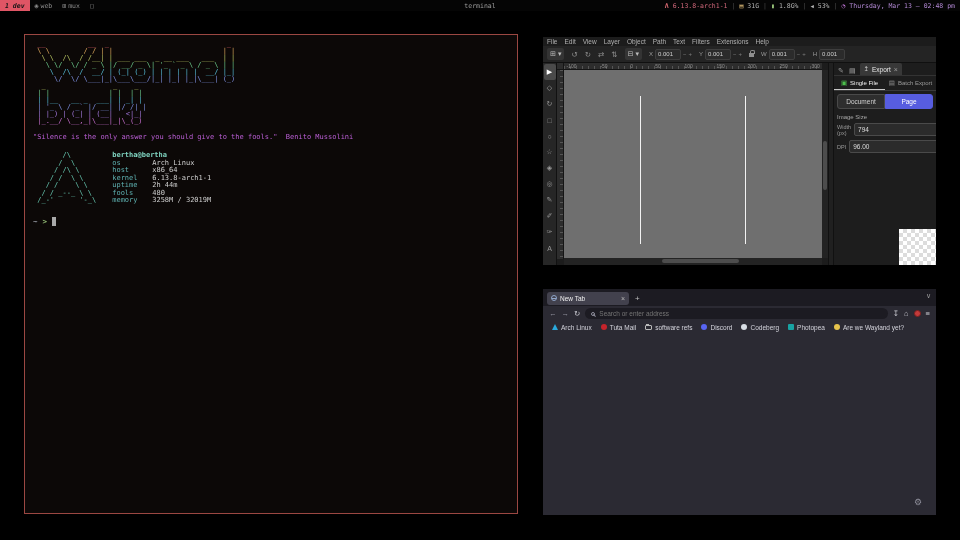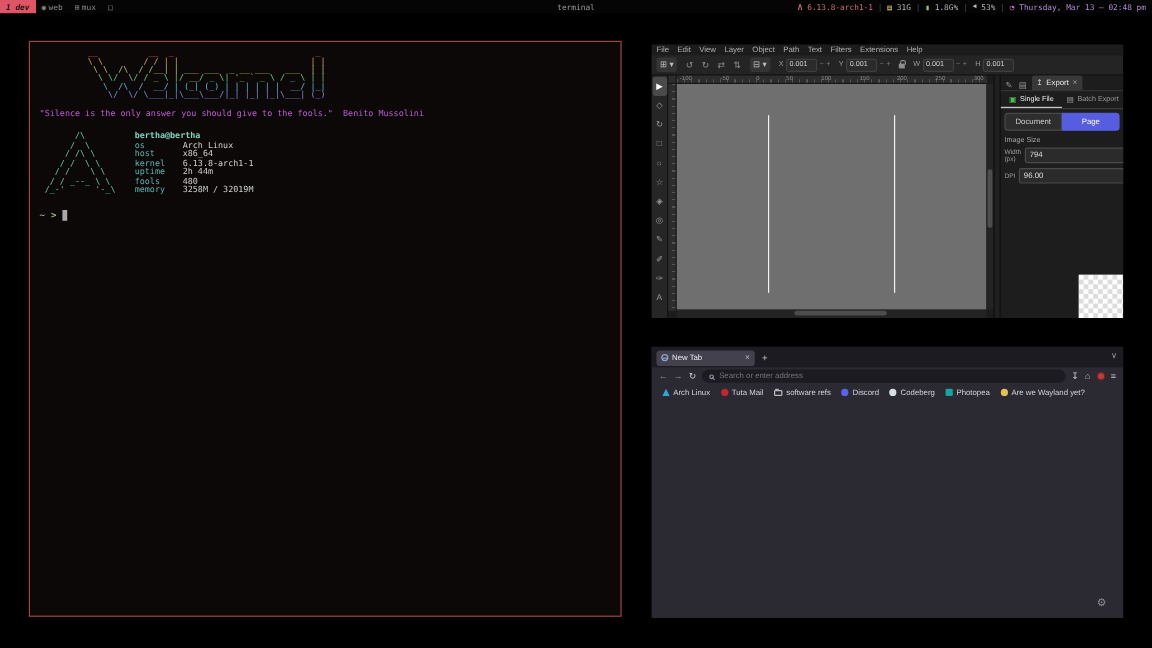--- a/index.html
+++ b/index.html
@@ -23,21 +23,21 @@
   .i-mem { color:#98c379; }
   .i-vol { color:#b8b8b8; font-size:5.5px; }
   .i-clock { color:#c678dd; }
   .t-dim { color:#b4b4b4; }
   .t-date { color:#b48ad6; }
 
   
   .term { position:absolute; left:24px; top:34px; width:494px; height:480px;
           background:#0c0807; border:1px solid #9b4742; padding:6px 8px;
           font-family:"DejaVu Sans Mono", monospace; }
-  .art { font-size:7px; line-height:7px; white-space:pre;margin-left:36px; }
+  .art { font-size:7px; line-height:7px; white-space:pre; }
   .art div { white-space:pre; }
   .al0{color:#e0606a}.al1{color:#daa55c}.al2{color:#b5c261}.al3{color:#6cc98b}
   .al4{color:#56bdd8}.al5{color:#7e8fe0}.al6{color:#a57ae0}.al7{color:#c86fd1}
   .quote { margin-top:8px; font-size:7px; line-height:8px; color:#bb5fd6; white-space:pre; }
   .fetch { margin-top:11px; display:flex; gap:16px; }
   .fetch-logo { font-size:7px; line-height:7.5px; color:#66c7b0; white-space:pre; }
   .fetch-info { font-size:7px; line-height:7.5px; }
   .fi-title { color:#7fd4c1; font-weight:bold; }
   .fi-row { display:flex; }
   .fi-label { color:#5fb3b3; width:40px; }
@@ -207,20 +207,21 @@
       <span class="i-vol">◀</span>
       <span class="t-dim">53%</span>
       <span class="st-sep">|</span>
       <span class="i-clock">◔</span>
       <span class="t-date">Thursday, Mar 13 — 02:48 pm</span>
     </div>
   </div>
 
   <div class="term">
     <pre class="art"><div class="al0"> __          __  _                            _ </div><div class="al1"> \ \        / / | |                          | |</div><div class="al2">  \ \  /\  / /__| | ___ ___  _ __ ___   ___  | |</div><div class="al3">   \ \/  \/ / _ \ |/ __/ _ \| '_ ` _ \ / _ \ | |</div><div class="al4">    \  /\  /  __/ | (_| (_) | | | | | |  __/ |_|</div><div class="al5">     \/  \/ \___|_|\___\___/|_| |_| |_|\___| (_)</div></pre>
+    <pre class="art"><div class="al2">  _                _    _ </div><div class="al3"> | |              | |  | |</div><div class="al4"> | |__   __ _  ___| | _| |</div><div class="al5"> | '_ \ / _` |/ __| |/ /| |</div><div class="al6"> | |_) | (_| | (__|   &lt;|_|</div><div class="al7"> |_.__/ \__,_|\___|_|\_(_)</div></pre>
     <div class="quote">"Silence is the only answer you should give to the fools."  Benito Mussolini</div>
     <div class="fetch">
       <pre class="fetch-logo"><div>       /\</div><div>      /  \</div><div>     / /\ \</div><div>    / /  \ \</div><div>   / /    \ \</div><div>  / / _--_ \ \</div><div> /_-'      '-_\</div></pre>
       <div class="fetch-info">
         <div class="fi-title">bertha@bertha</div>
         <div class="fi-row">
           <span class="fi-label">os</span>
           <span class="fi-value">Arch Linux</span>
         </div>
         <div class="fi-row">

